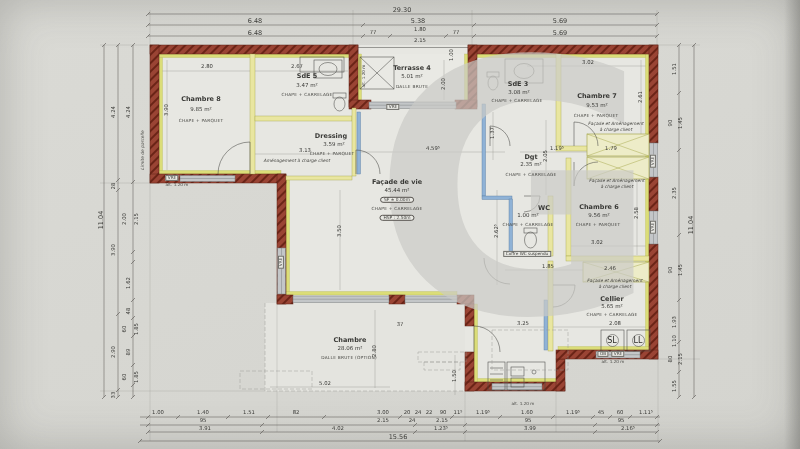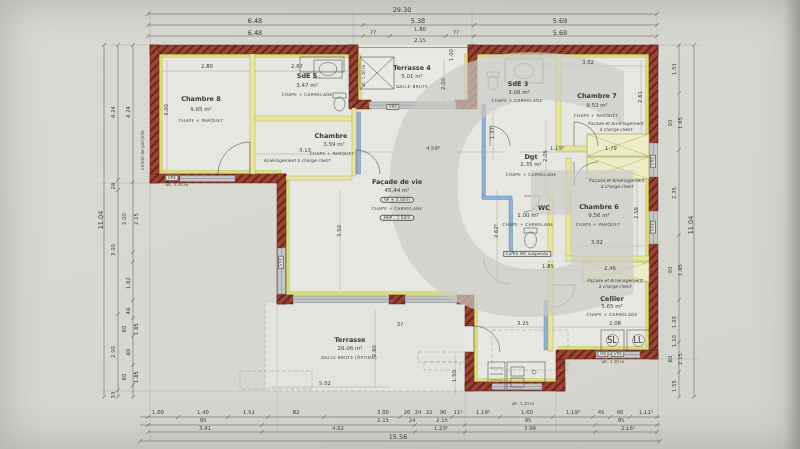--- a/index.html
+++ b/index.html
@@ -268,21 +268,21 @@
 
 <div class="wm">G</div>
 
 <div id="overlay">
       <span class="lbl rn" style="left: 201px; top: 99px;">Chambre 8</span>
       <span class="lbl ra" style="left: 201px; top: 110px;">9.85 m²</span>
       <span class="lbl rf" style="left: 201px; top: 121px;">CHAPE + PARQUET</span>
       <span class="lbl rn" style="left: 307px; top: 76px;">SdE 5</span>
       <span class="lbl ra" style="left: 307px; top: 86px;">3.47 m²</span>
       <span class="lbl rf" style="left: 307px; top: 95px;">CHAPE + CARRELAGE</span>
-      <span class="lbl rn" style="left: 331px; top: 136px;">Chambre</span>
+      <span class="lbl rn" style="left: 331px; top: 136px;">Dressing</span>
       <span class="lbl ra" style="left: 334px; top: 145px;">3.59 m²</span>
       <span class="lbl rf" style="left: 332px; top: 154px;">CHAPE + PARQUET</span>
       <span class="lbl rn" style="left: 412px; top: 68px;">Terrasse 4</span>
       <span class="lbl ra" style="left: 412px; top: 77px;">5.01 m²</span>
       <span class="lbl rf" style="left: 412px; top: 87px;">DALLE BRUTE</span>
       <span class="lbl rn" style="left: 518px; top: 84px;">SdE 3</span>
       <span class="lbl ra" style="left: 519px; top: 93px;">3.08 m²</span>
       <span class="lbl rf" style="left: 517px; top: 101px;">CHAPE + CARRELAGE</span>
       <span class="lbl rn" style="left: 597px; top: 96px;">Chambre 7</span>
       <span class="lbl ra" style="left: 597px; top: 106px;">9.53 m²</span>
@@ -297,21 +297,21 @@
       <span class="lbl pill" style="left: 397px; top: 218px;">HSP : 2.50m</span>
       <span class="lbl rn" style="left: 528px; top: 208px; margin-left: 16px;">WC</span>
       <span class="lbl ra" style="left: 528px; top: 216px;">1.00 m²</span>
       <span class="lbl rf" style="left: 528px; top: 225px;">CHAPE + CARRELAGE</span>
       <span class="lbl rn" style="left: 599px; top: 207px;">Chambre 6</span>
       <span class="lbl ra" style="left: 599px; top: 216px;">9.56 m²</span>
       <span class="lbl rf" style="left: 598px; top: 225px;">CHAPE + PARQUET</span>
       <span class="lbl rn" style="left: 612px; top: 299px;">Cellier</span>
       <span class="lbl ra" style="left: 612px; top: 307px;">5.65 m²</span>
       <span class="lbl rf" style="left: 612px; top: 315px;">CHAPE + CARRELAGE</span>
-      <span class="lbl rn" style="left: 350px; top: 340px;">Terrasse</span>
+      <span class="lbl rn" style="left: 350px; top: 340px;">Chambre</span>
       <span class="lbl ra" style="left: 350px; top: 349px;">28.06 m²</span>
       <span class="lbl rf" style="left: 349px; top: 358px;">DALLE BRUTE (OPTION)</span>
       <span class="lbl nt" style="left: 297px; top: 161px;">Aménagement à charge client</span>
       <span class="lbl nt" style="left: 616px; top: 124px;">Façade et Aménagement</span>
       <span class="lbl nt" style="left: 616px; top: 130px;">à charge client</span>
       <span class="lbl nt" style="left: 617px; top: 181px;">Façade et Aménagement</span>
       <span class="lbl nt" style="left: 617px; top: 187px;">à charge client</span>
       <span class="lbl nt" style="left: 615px; top: 281px;">Façade et Aménagement</span>
       <span class="lbl nt" style="left: 615px; top: 287px;">à charge client</span>
       <span class="lbl nt v" style="left: 143px; top: 150px;">Limite de parcelle</span>

